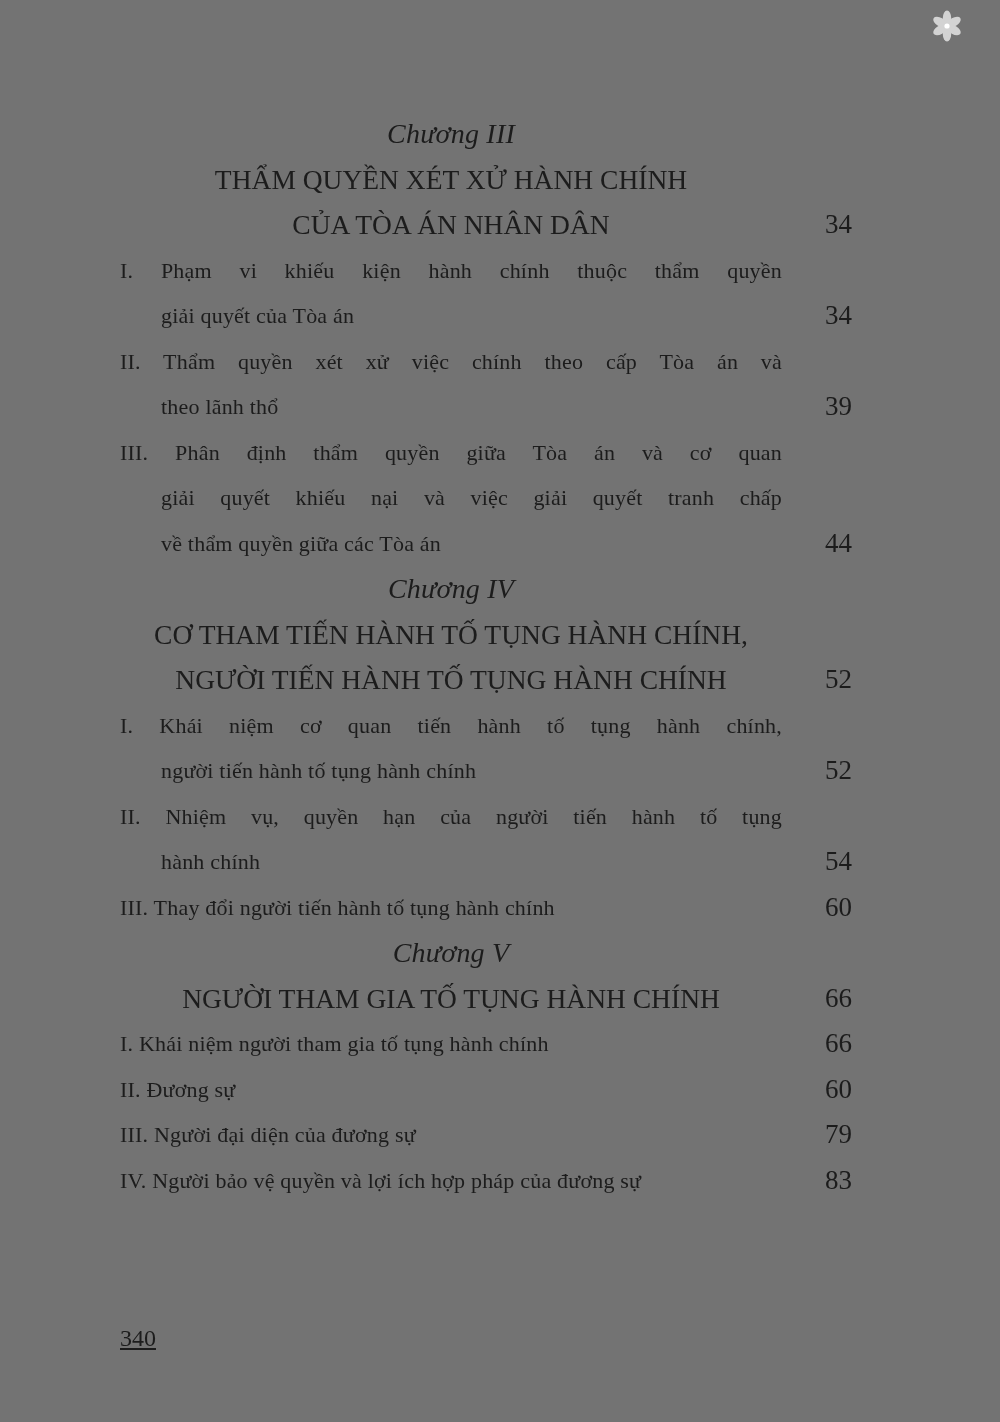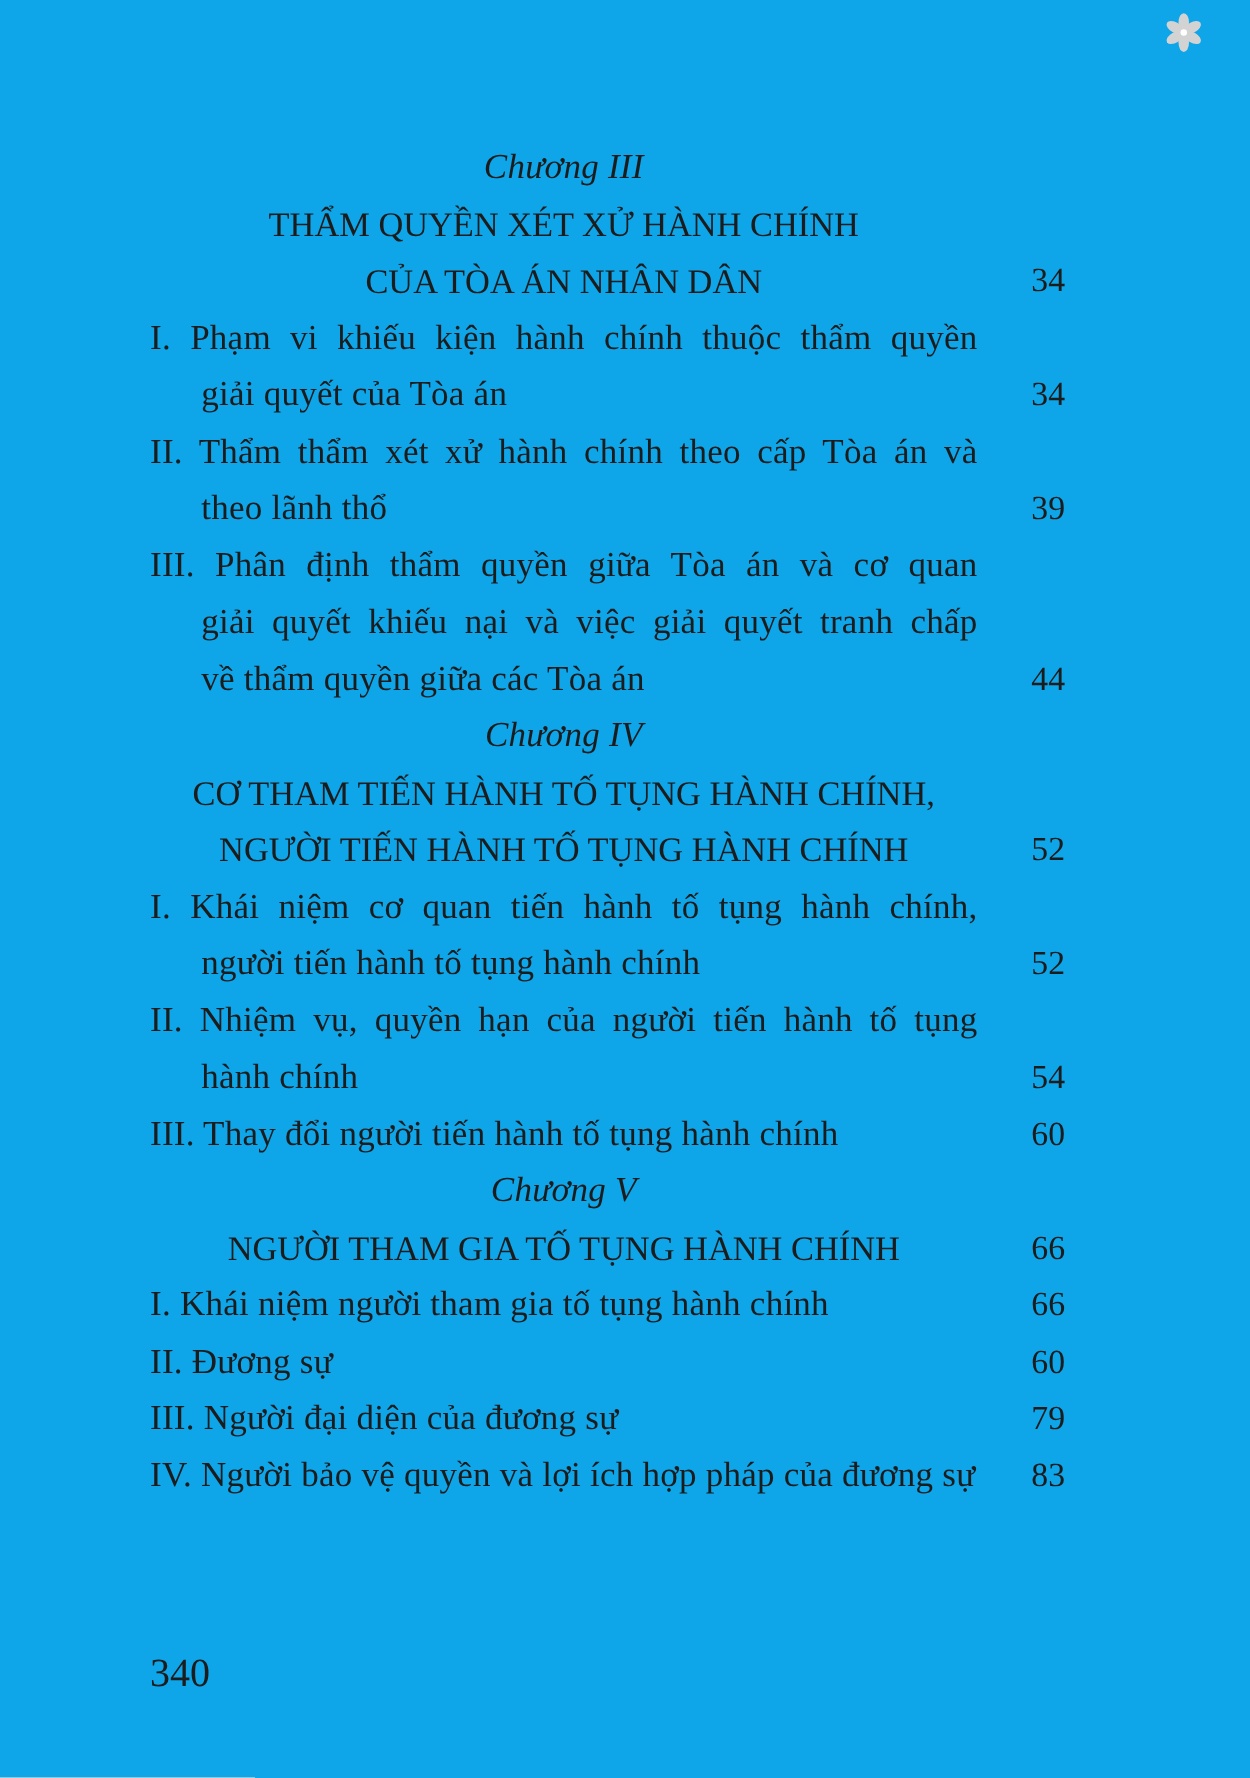--- a/index.html
+++ b/index.html
@@ -5,21 +5,21 @@
   html, body {
     margin: 0;
     padding: 0;
     background: #e8e8e8;
   }
   .page {
     position: relative;
     width: 1000px;
     height: 1422px;
     margin: 0 auto;
-    background: #0ea5e9;
+    background: #737373;
     overflow: hidden;
     font-family: "Liberation Serif", "DejaVu Serif", serif;
     color: #1c1c1c;
   }
 
   
   .watermark {
     position: absolute;
     left: 931px;
     top: 10px;
@@ -36,21 +36,21 @@
   }
   .line {
     position: relative;
     height: 45.5px;
   }
   .line .txt {
     position: absolute;
     left: 0;
     top: 0;
     width: 662px;
-    font-size: 28px;
+    font-size: 22px;
     line-height: 45.5px;
     white-space: nowrap;
     letter-spacing: 0.2px;
   }
   .line .num {
     position: absolute;
     right: 0;
     top: 0;
     font-size: 27px;
     line-height: 45.5px;
@@ -85,22 +85,23 @@
     width: 621px;
     white-space: normal;
     text-align: justify;
     text-align-last: justify;
   }
 
   .footer-page-number {
     position: absolute;
     left: 120px;
     top: 1316px;
-    font-size: 32px;
+    font-size: 24px;
     line-height: 44px;
+    text-decoration: underline;
   }
 </style>
 </head>
 <body>
 
 <div class="page">
 
   <svg class="watermark" viewBox="0 0 32 32" aria-hidden="true">
     <g id="petals">
         <ellipse cx="16" cy="8" rx="4.2" ry="7.5" fill="#d3d3d3" transform="rotate(0 16 16)"></ellipse>
@@ -125,21 +126,21 @@
         <span class="num">34</span>
       </div>
       <div class="line entry-justify">
         <span class="txt">I. Phạm vi khiếu kiện hành chính thuộc thẩm quyền</span>
       </div>
       <div class="line entry-cont">
         <span class="txt">giải quyết của Tòa án</span>
         <span class="num">34</span>
       </div>
       <div class="line entry-justify">
-        <span class="txt">II. Thẩm thẩm xét xử hành chính theo cấp Tòa án và</span>
+        <span class="txt">II. Thẩm quyền xét xử việc chính theo cấp Tòa án và</span>
       </div>
       <div class="line entry-cont">
         <span class="txt">theo lãnh thổ</span>
         <span class="num">39</span>
       </div>
       <div class="line entry-justify">
         <span class="txt">III. Phân định thẩm quyền giữa Tòa án và cơ quan</span>
       </div>
       <div class="line entry-cont-justify">
         <span class="txt">giải quyết khiếu nại và việc giải quyết tranh chấp</span>

